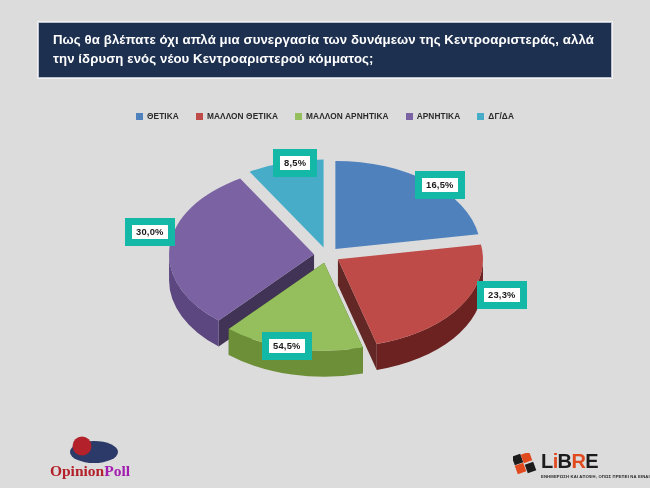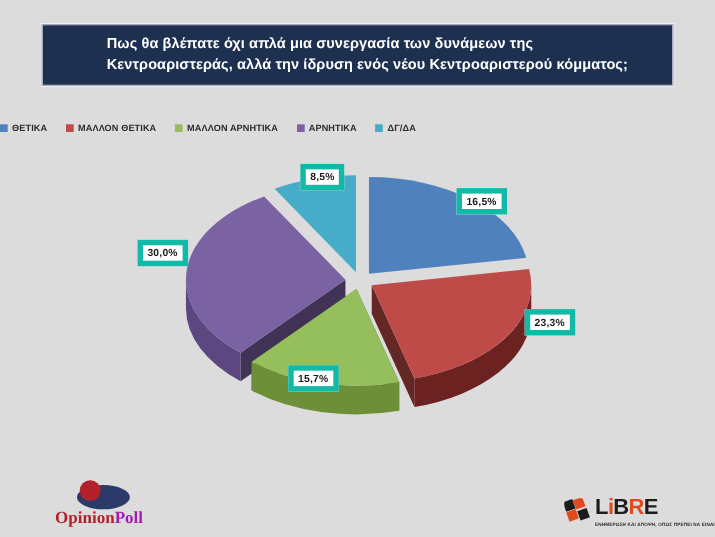--- a/index.html
+++ b/index.html
@@ -18,38 +18,37 @@
   
   .title-bar {
     position: absolute;
     left: 38px; top: 22px;
     width: 574px; height: 56px;
     background: #1e3050;
     border: 1px solid #b9c0cc;
     box-shadow: 0 0 0 1px #f2f2f2;
     display: flex;
     align-items: center;
-    padding-left: 44px;
   }
   .title-text {
     color: #ffffff;
     font-size: 13.2px;
     font-weight: bold;
     line-height: 1.42;
     padding: 0 14px;
     letter-spacing: 0.1px;
   }
 
   
   .legend {
     position: absolute;
     left: 0; top: 111px;
     width: 650px;
     display: flex;
-    justify-content: flex-start;
+    justify-content: center;
     align-items: center;
     gap: 17px;
   }
   .legend-item {
     display: flex;
     align-items: center;
     gap: 4px;
   }
   .legend-swatch {
     width: 7px; height: 7px;
@@ -67,21 +66,21 @@
   .chart-area {
     position: absolute;
     left: 0; top: 130px;
     width: 650px; height: 290px;
   }
   .chart-area svg { display: block; }
 
   .data-label {
     position: absolute;
     background: #ffffff;
-    border: 5px solid #14b8a6;
+    border: 7px solid #14b8a6;
     color: #1a1a1a;
     font-size: 9.4px;
     font-weight: bold;
     padding: 1px 4px 2px 4px;
     white-space: nowrap;
     letter-spacing: 0.2px;
   }
 
   
   .opinionpoll-logo {
@@ -190,21 +189,21 @@
           <path d="M 324.1186280372732 132.69342092676348 L 362.8950711561381 217.48837525662907 L 362.8950711561381 243.48837525662907 L 324.1186280372732 158.69342092676348 Z" fill="rgb(77,99,48)"></path>
           <path d="M 324.1186280372732 132.69342092676348 L 228.75680292813087 198.98453517268896 L 228.75680292813087 224.98453517268896 L 324.1186280372732 158.69342092676348 Z" fill="rgb(77,99,48)"></path>
           <path d="M 362.8950711561381 217.48837525662907 A 145 88 0 0 1 228.75680292813087 198.98453517268896
             L 228.75680292813087 224.98453517268896 A 145 88 0 0 0 362.8950711561381 243.48837525662907 Z" fill="#6d8f38"></path>
           <path d="M 324.1186280372732 132.69342092676348 L 362.8950711561381 217.48837525662907 A 145 88 0 0 1 228.75680292813087 198.98453517268896 Z" fill="#95bf5c"></path>
         </g>
       </svg>
 
     <div class="data-label" style="left:415px; top:41px;">16,5%</div>
     <div class="data-label" style="left:477px; top:151px;text-align:center;">23,3%</div>
-    <div class="data-label" style="left:262px; top:202px;">15,7%</div>
+    <div class="data-label" style="left:262px; top:202px;">54,5%</div>
     <div class="data-label" style="left:125px; top:88px;">30,0%</div>
     <div class="data-label" style="left:273px; top:19px;">8,5%</div>
   </div>
 
   <div class="opinionpoll-logo">
     <svg class="op-mark" viewBox="0 0 58 28">
       <ellipse cx="32" cy="16" rx="24" ry="11" fill="#2b3a68"></ellipse>
       <circle cx="20" cy="10" r="9.5" fill="#b3222a"></circle>
     </svg>
     <div class="op-text">

